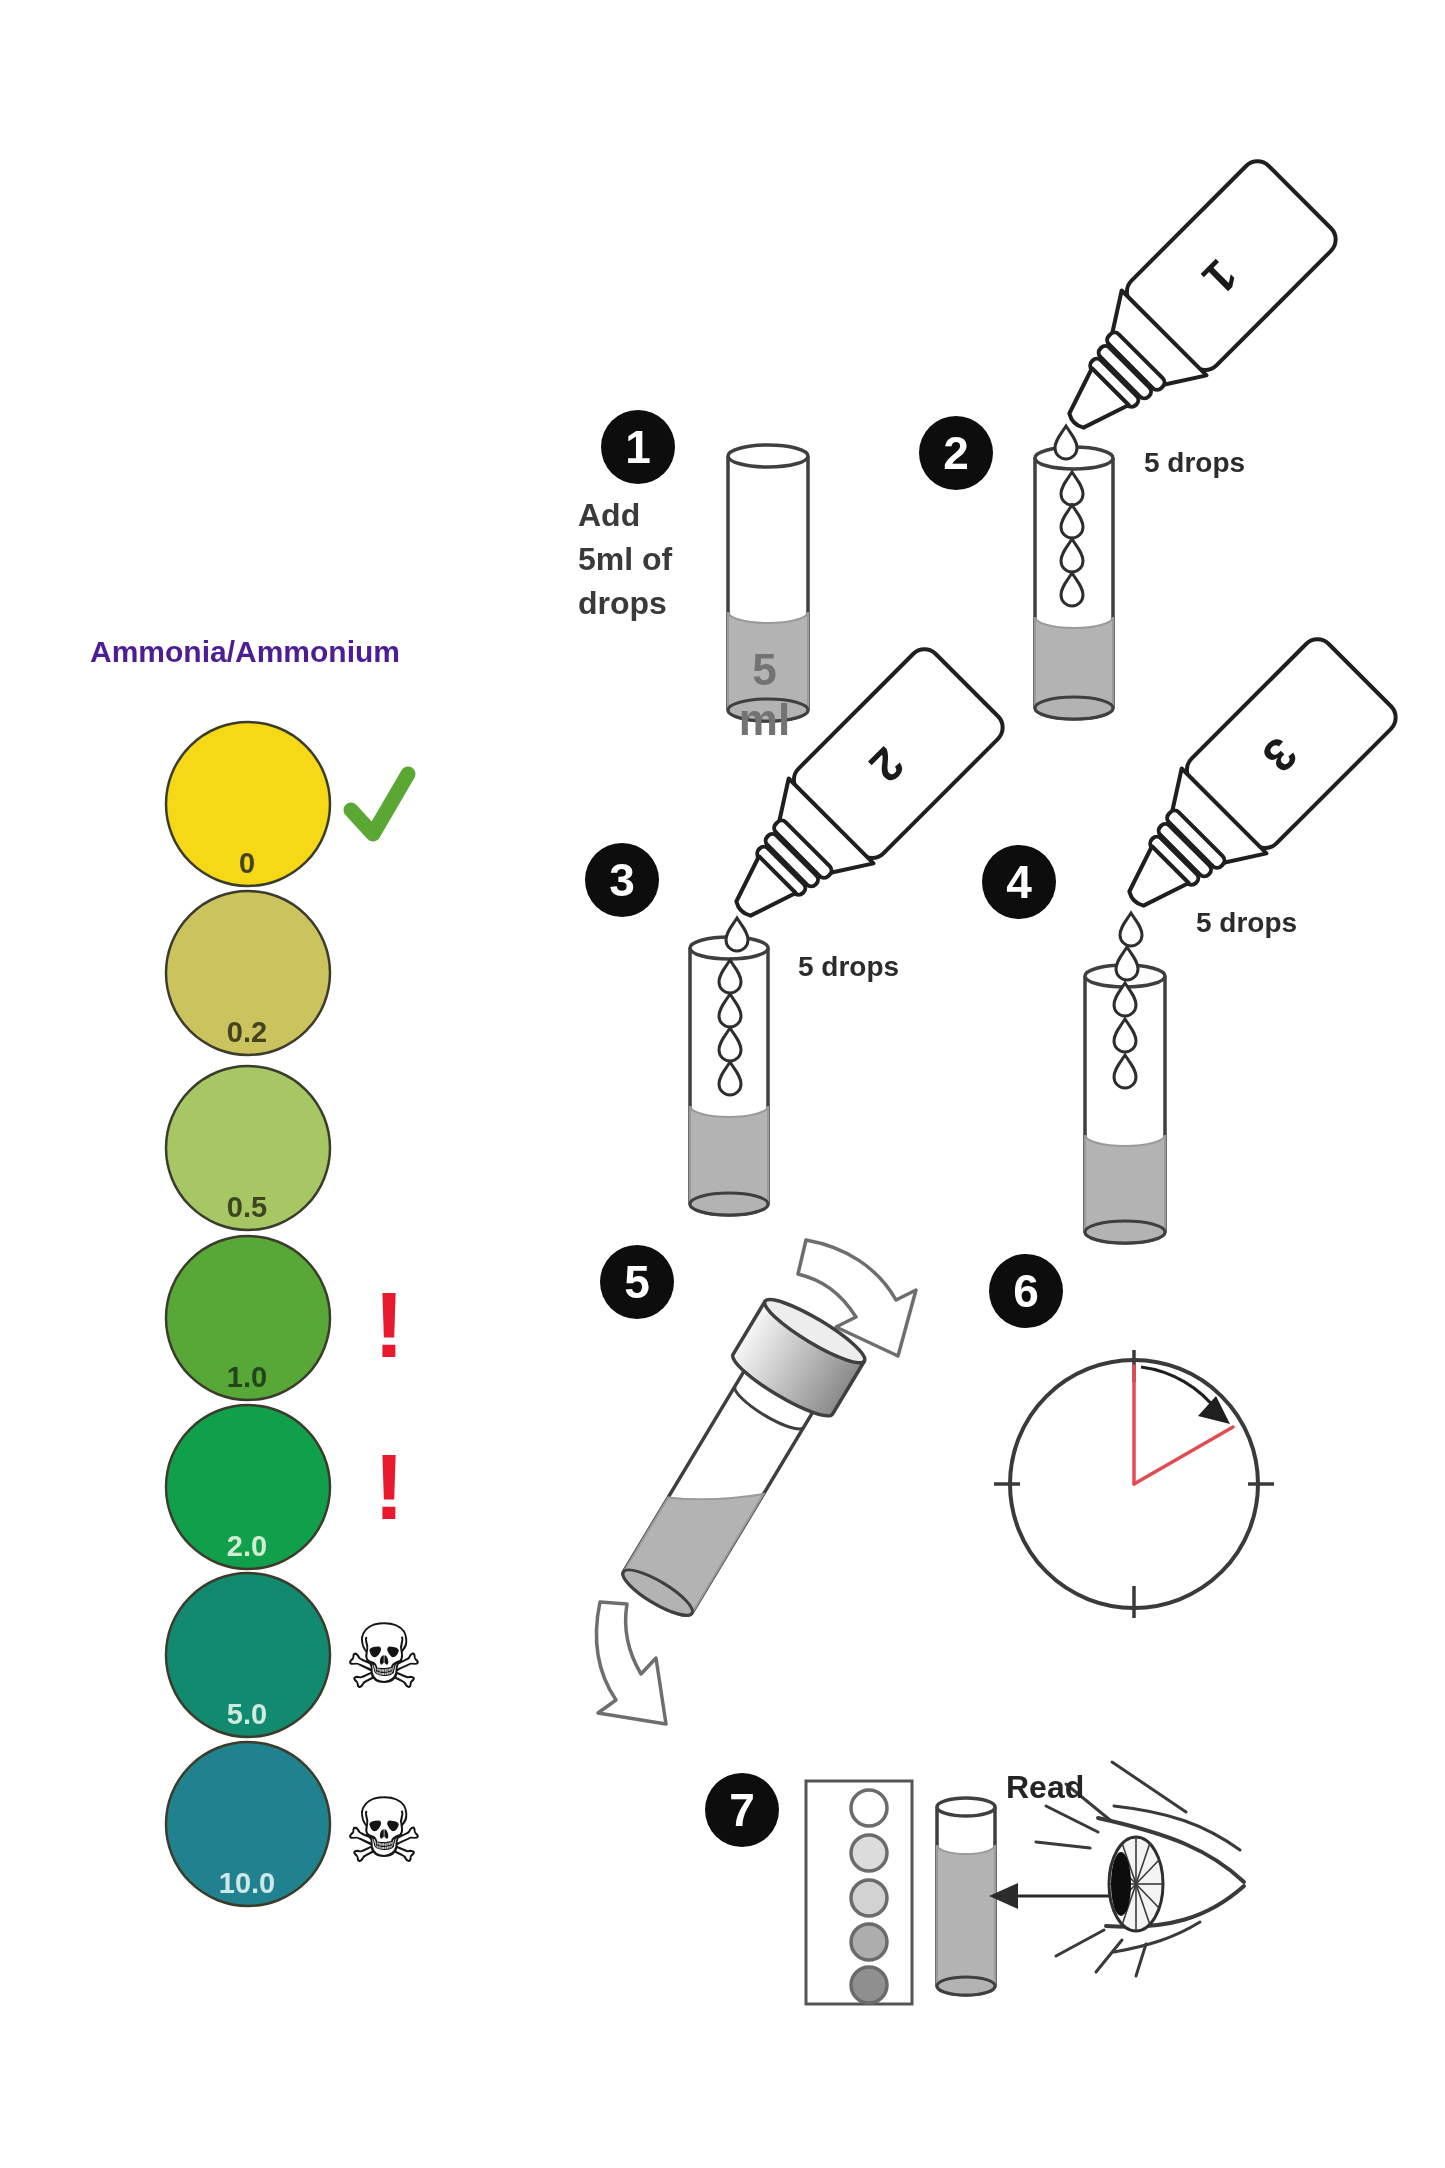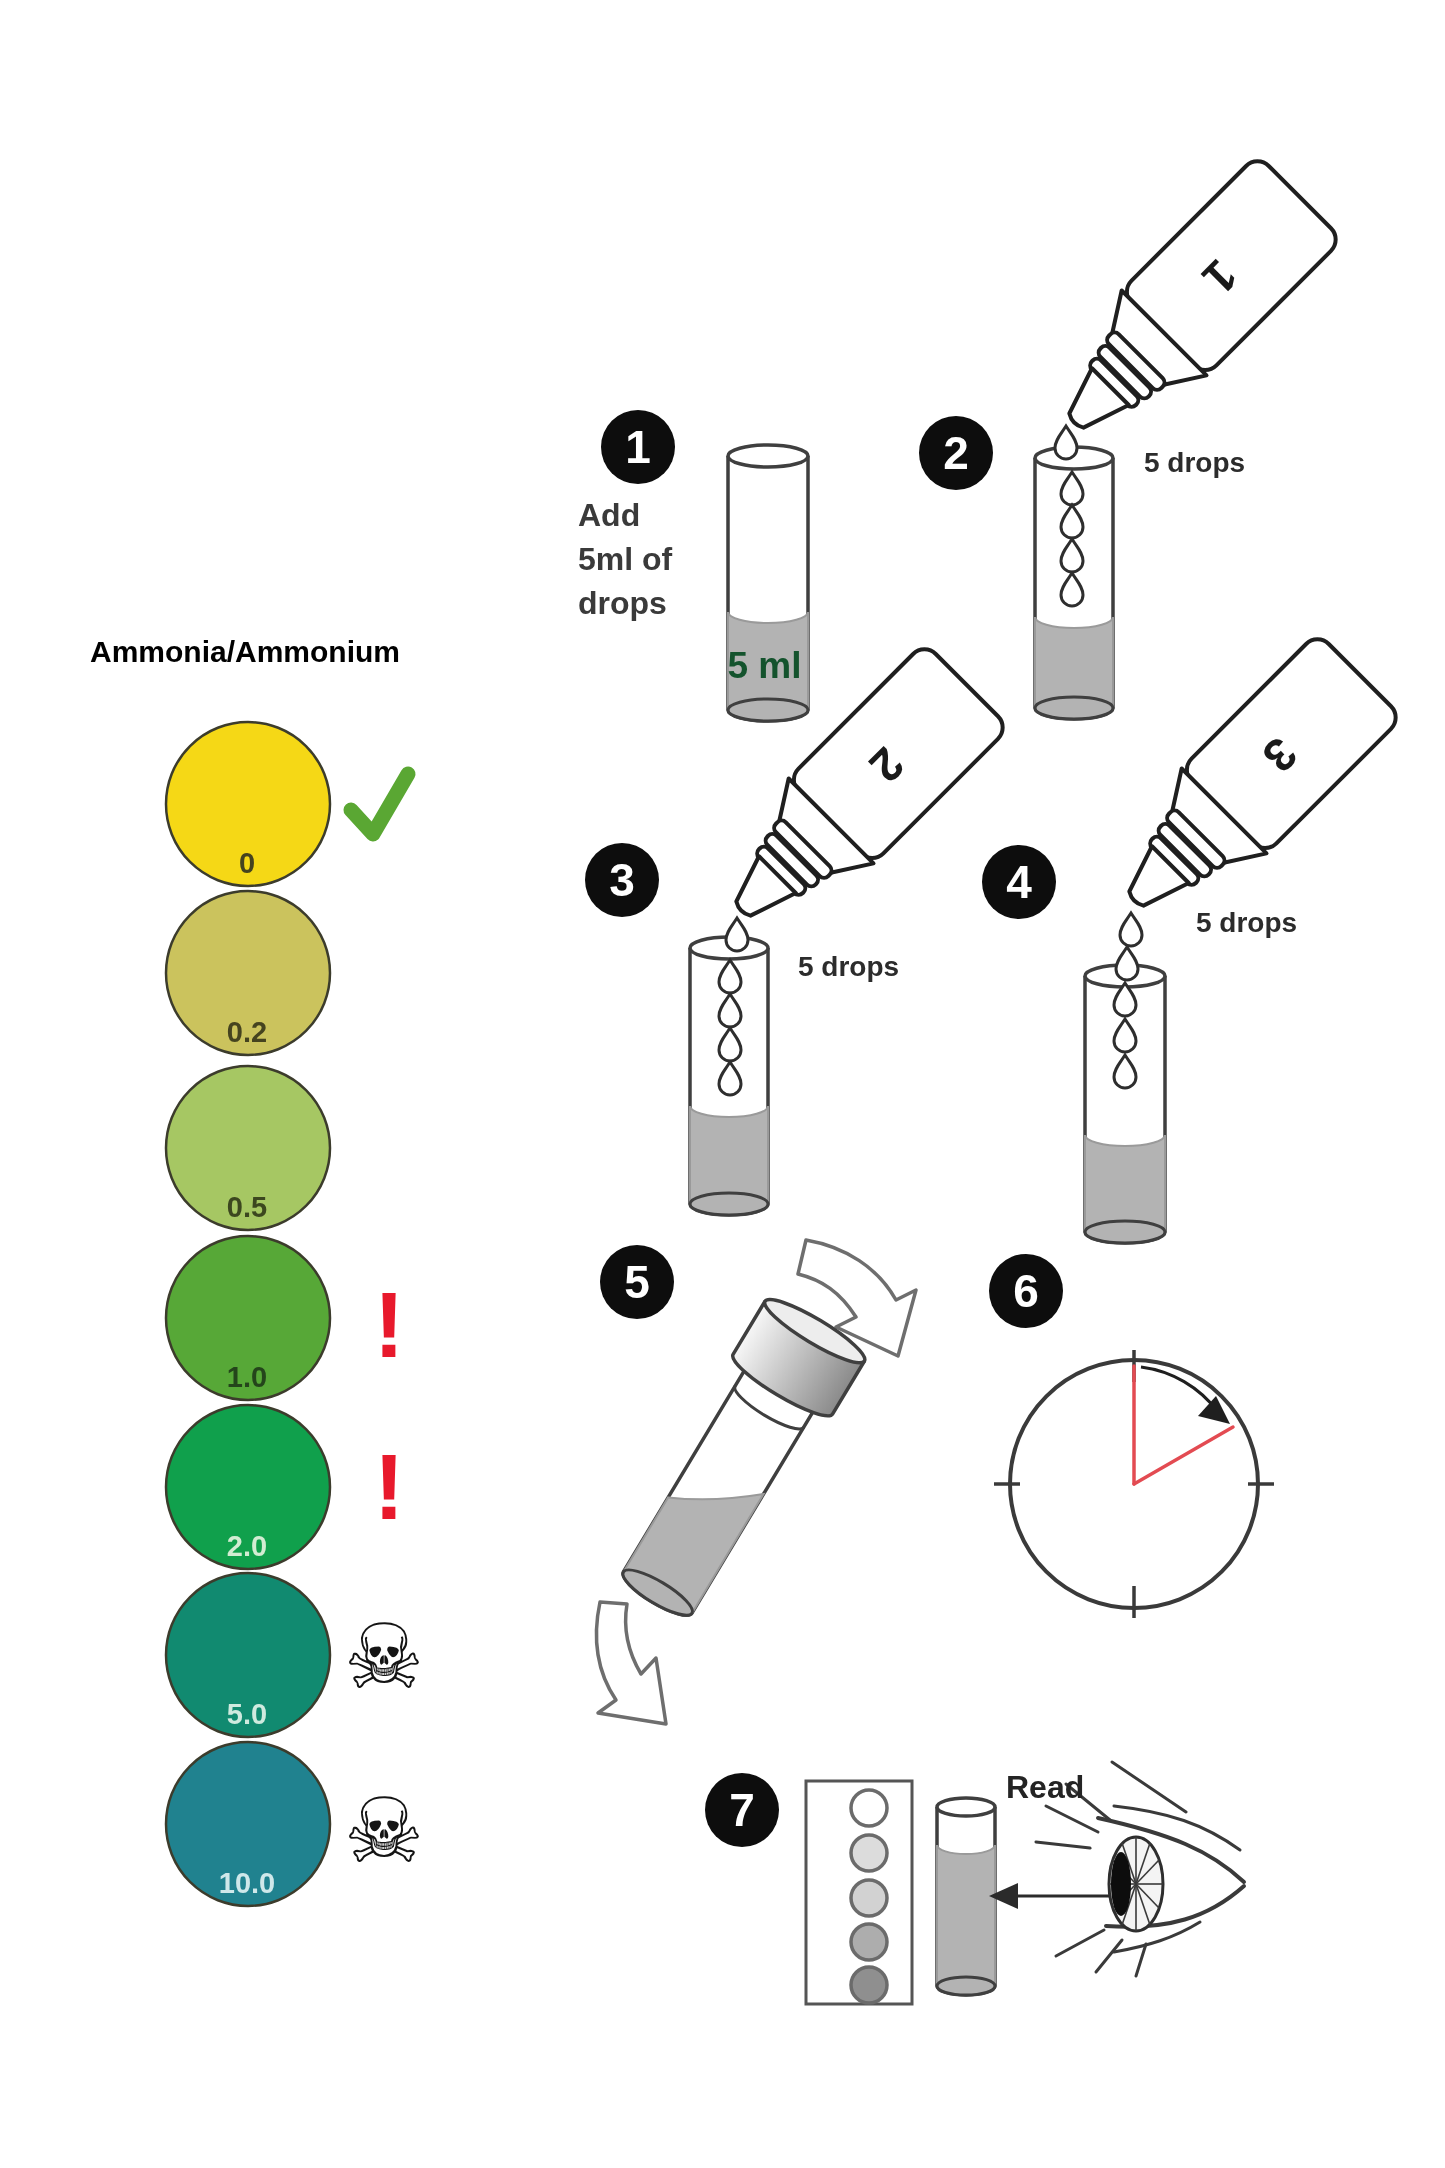--- a/index.html
+++ b/index.html
@@ -19,25 +19,25 @@
   .clock-tick{stroke:#3a3a3a;stroke-width:3.5;}
   .clock-hand{stroke:#e34b52;stroke-width:3.5;stroke-linecap:round;}
   .clock-arc{stroke:#1f1f1f;stroke-width:3;fill:none;}
   .eye-stroke{stroke:#3a3a3a;fill:none;stroke-linecap:round;}
   svg text{font-family:"Liberation Sans","DejaVu Sans",sans-serif;}
   .legend-value{font-size:29px;font-weight:700;}
   .symbol-glyph{font-family:"DejaVu Sans",sans-serif;}
 
   
   .legend-title{left:35px;top:634px;width:420px;text-align:center;font-size:30px;
-                font-weight:700;color:#000000;line-height:35px;}
+                font-weight:700;color:#4c1d95;line-height:35px;}
   .badge{width:74px;height:74px;border-radius:50%;background:#0d0d0d;color:#ffffff;
          display:flex;align-items:center;justify-content:center;font-size:46px;font-weight:700;}
   .instr{left:578px;top:493px;font-size:32px;font-weight:700;color:#3a3a3a;line-height:44px;}
-  .five-ml{left:726px;top:645px;width:77px;text-align:center;font-size:37px;font-weight:600;color:#14532d;}
+  .five-ml{left:726px;top:645px;width:77px;text-align:center;font-size:44px;font-weight:600;color:#737373;}
   .drops-label{font-size:28px;font-weight:600;color:#2c2c2c;white-space:nowrap;}
   .wait-label{left:1029px;top:1496px;width:212px;text-align:center;font-size:36px;
               font-weight:700;color:#2e2e2e;line-height:47px;}
   .read-label{left:1006px;top:1769px;font-size:32px;font-weight:700;color:#242424;}
   .bottle-digit{width:60px;height:60px;display:flex;align-items:center;justify-content:center;
                 font-size:46px;font-weight:700;color:#1a1a1a;transform:rotate(135deg);}
 </style>
 </head>
 <body>
 

